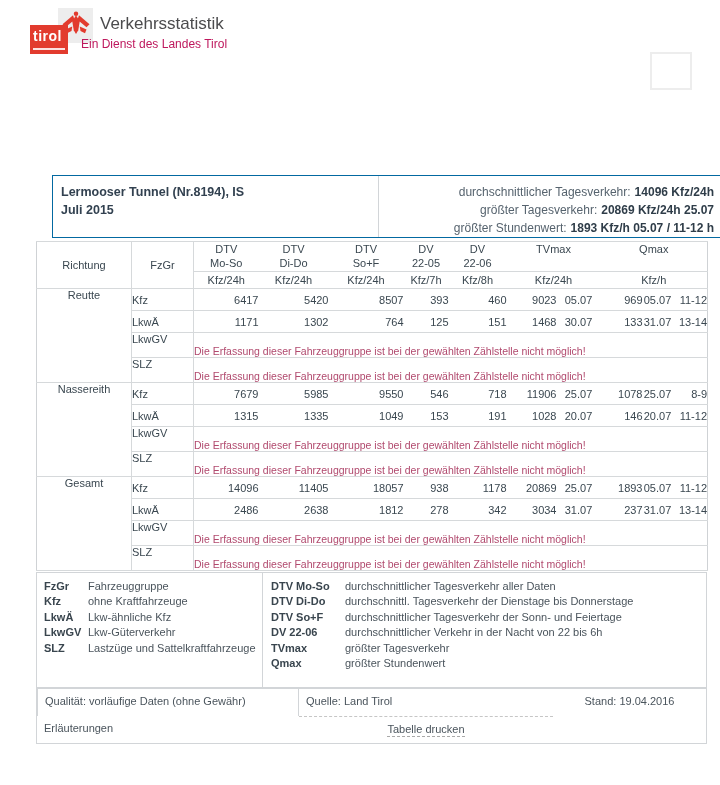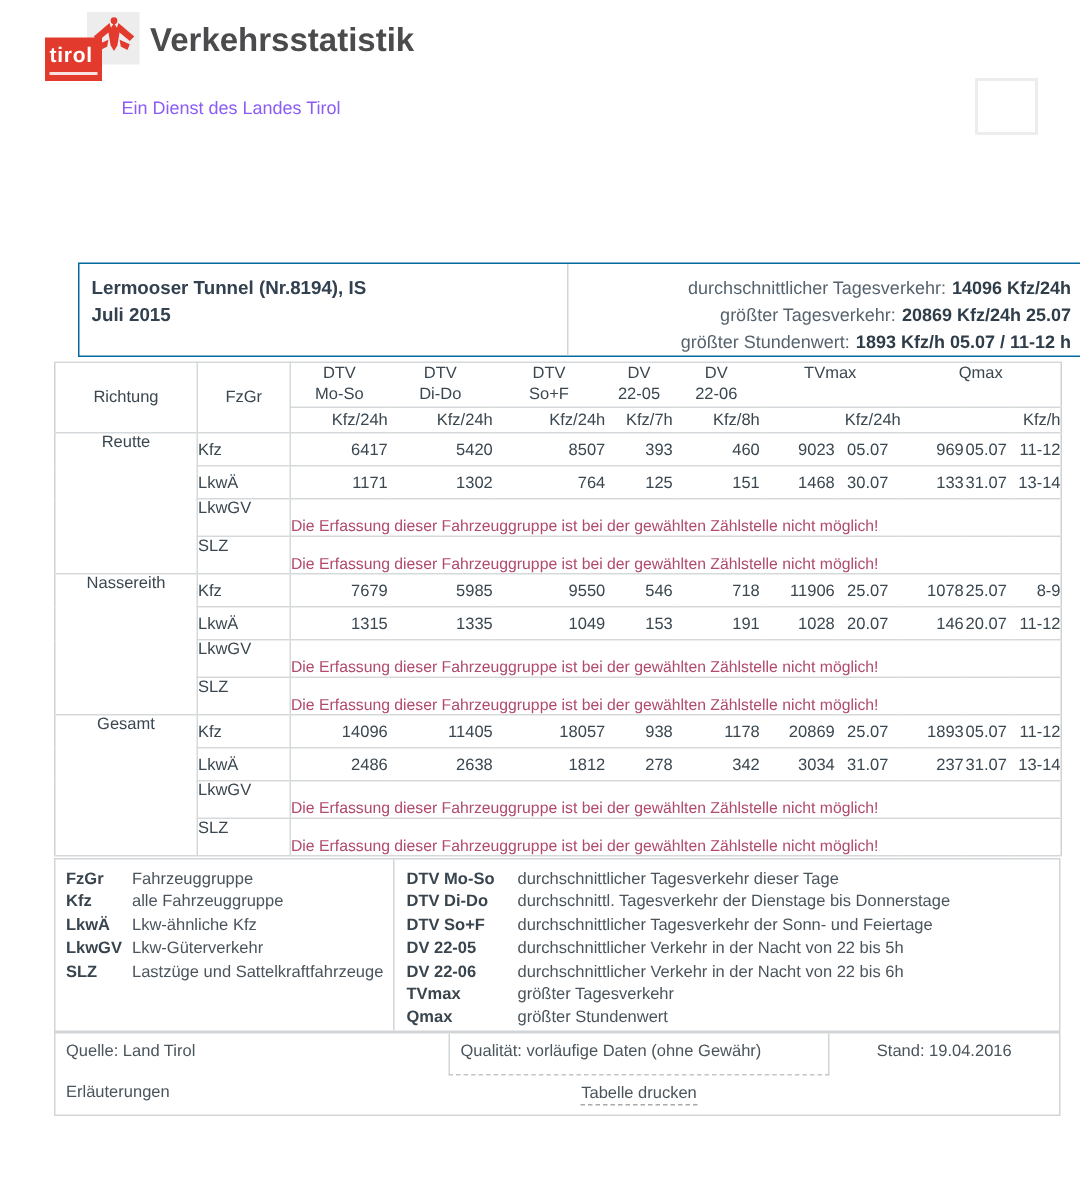--- a/index.html
+++ b/index.html
@@ -6,39 +6,39 @@
   body{width:720px;height:785px;position:relative;font-family:"Liberation Sans",sans-serif;color:#3a4750;}
   .abs{position:absolute;}
 
   
   .logo{left:30px;top:8px;width:64px;height:48px;}
   .logo-gray{position:absolute;left:28px;top:0;width:35px;height:35px;background:#ededed;}
   .logo-gray svg{position:absolute;left:3px;top:2px;}
   .logo-red{position:absolute;left:0;top:17px;width:38px;height:29px;background:#e23b2e;}
   .logo-red .t{position:absolute;left:3px;top:3px;font-size:14px;font-weight:bold;color:#ffffff;letter-spacing:0.5px;}
   .logo-red .bar{position:absolute;left:3px;bottom:4px;width:32px;height:2px;background:#ffffff;opacity:.85;}
-  .hdr-title{left:100px;top:14px;font-size:22px;font-weight:bold;color:#4b4b4d;}
-  .hdr-sub{left:81px;top:37px;font-size:12px;color:#8b5cf6;margin-top:28px;}
+  .hdr-title{left:100px;top:14px;font-size:17px;font-weight:normal;color:#4b4b4d;}
+  .hdr-sub{left:81px;top:37px;font-size:12px;color:#be185d;}
   .placeholder-box{left:650px;top:52px;width:38px;height:34px;border:2px solid #ededed;background:#fff;}
 
   
   .infobox{left:52px;top:175px;width:669px;height:61px;border:1px solid #0369a1;display:flex;justify-content:center;}
   .info-left{width:326px;border-right:1px solid #d2d5d8;padding:7px 0 0 8px;box-sizing:border-box;}
   .info-left div{font-size:12.5px;font-weight:bold;color:#324150;line-height:18px;}
   .info-right{flex:1;text-align:right;padding:7px 8px 0 0;box-sizing:border-box;}
   .sum-line{font-size:12px;line-height:18px;color:#56636e;}
   .sum-value{font-weight:bold;color:#2f3d49;margin-left:4px;}
 
   
   table.stats{position:absolute;left:36px;top:241px;width:671px;border-collapse:collapse;table-layout:fixed;font-size:11px;color:#3a4750;}
   table.stats td{border-top:1px solid #d6d9db;border-bottom:1px solid #d6d9db;padding:0;overflow:hidden;white-space:nowrap;}
   table.stats{border:1px solid #cfd2d5;}
   td.b-r{border-right:1px solid #d6d9db;}
   td.hd{text-align:center;vertical-align:top;line-height:14px;padding-top:1px;height:29px;}
-  td.unit{text-align:right;height:16px;line-height:15px;}
+  td.unit{text-align:center;height:16px;line-height:15px;}
   td.dir{text-align:center;vertical-align:top;padding-top:13px;margin-top:36px;}
   td.fzgr{padding-left:6px;height:21px;}
   td.fzgr-top{padding-left:6px;vertical-align:top;padding-top:2px;height:24px;}
   td.num{text-align:right;padding-right:4px;height:21px;}
   td.date{text-align:center;height:21px;}
   td.time{text-align:right;padding-right:3px;height:21px;}
   td.msg{vertical-align:bottom;padding:0 0 2px 4px;font-size:10.5px;color:#b14a6e;height:24px;}
 
   
   .legend{left:36px;top:572px;width:669px;height:114px;border:1px solid #d2d5d8;display:flex;box-sizing:content-box;}
@@ -263,66 +263,62 @@
 </table>
 
 <div class="abs legend">
   <div class="leg-left">
     <div class="leg-row">
         <span class="leg-term">FzGr</span>
         <span class="leg-desc">Fahrzeuggruppe</span>
       </div>
     <div class="leg-row">
         <span class="leg-term">Kfz</span>
-        <span class="leg-desc">alle Fahrzeuggruppe</span>
+        <span class="leg-desc">ohne Kraftfahrzeuge</span>
       </div>
     <div class="leg-row">
         <span class="leg-term">LkwÄ</span>
         <span class="leg-desc">Lkw-ähnliche Kfz</span>
       </div>
     <div class="leg-row">
         <span class="leg-term">LkwGV</span>
         <span class="leg-desc">Lkw-Güterverkehr</span>
       </div>
     <div class="leg-row">
         <span class="leg-term">SLZ</span>
         <span class="leg-desc">Lastzüge und Sattelkraftfahrzeuge</span>
       </div>
   </div>
   <div class="leg-right">
     <div class="leg-row">
         <span class="leg-term">DTV Mo-So</span>
-        <span class="leg-desc">durchschnittlicher Tagesverkehr dieser Tage</span>
+        <span class="leg-desc">durchschnittlicher Tagesverkehr aller Daten</span>
       </div>
     <div class="leg-row">
         <span class="leg-term">DTV Di-Do</span>
         <span class="leg-desc">durchschnittl. Tagesverkehr der Dienstage bis Donnerstage</span>
       </div>
     <div class="leg-row">
         <span class="leg-term">DTV So+F</span>
         <span class="leg-desc">durchschnittlicher Tagesverkehr der Sonn- und Feiertage</span>
       </div>
     <div class="leg-row">
-        <span class="leg-term">DV 22-05</span>
-        <span class="leg-desc">durchschnittlicher Verkehr in der Nacht von 22 bis 5h</span>
-      </div>
-    <div class="leg-row">
         <span class="leg-term">DV 22-06</span>
         <span class="leg-desc">durchschnittlicher Verkehr in der Nacht von 22 bis 6h</span>
       </div>
     <div class="leg-row">
         <span class="leg-term">TVmax</span>
         <span class="leg-desc">größter Tagesverkehr</span>
       </div>
     <div class="leg-row">
         <span class="leg-term">Qmax</span>
         <span class="leg-desc">größter Stundenwert</span>
       </div>
   </div>
 </div>
 
 <div class="abs footer">
+  <div class="f-cell f-mid">Qualität: vorläufige Daten (ohne Gewähr)</div>
   <div class="f-cell">Quelle: Land Tirol</div>
-  <div class="f-cell f-mid">Qualität: vorläufige Daten (ohne Gewähr)</div>
   <div class="f-cell f-right">Stand: 19.04.2016</div>
   <div class="f-cell"><span class="link">Erläuterungen</span></div>
   <div class="f-cell f-right f-print"><span class="link link-dotted">Tabelle drucken</span></div>
 </div>
 
 </body></html>

